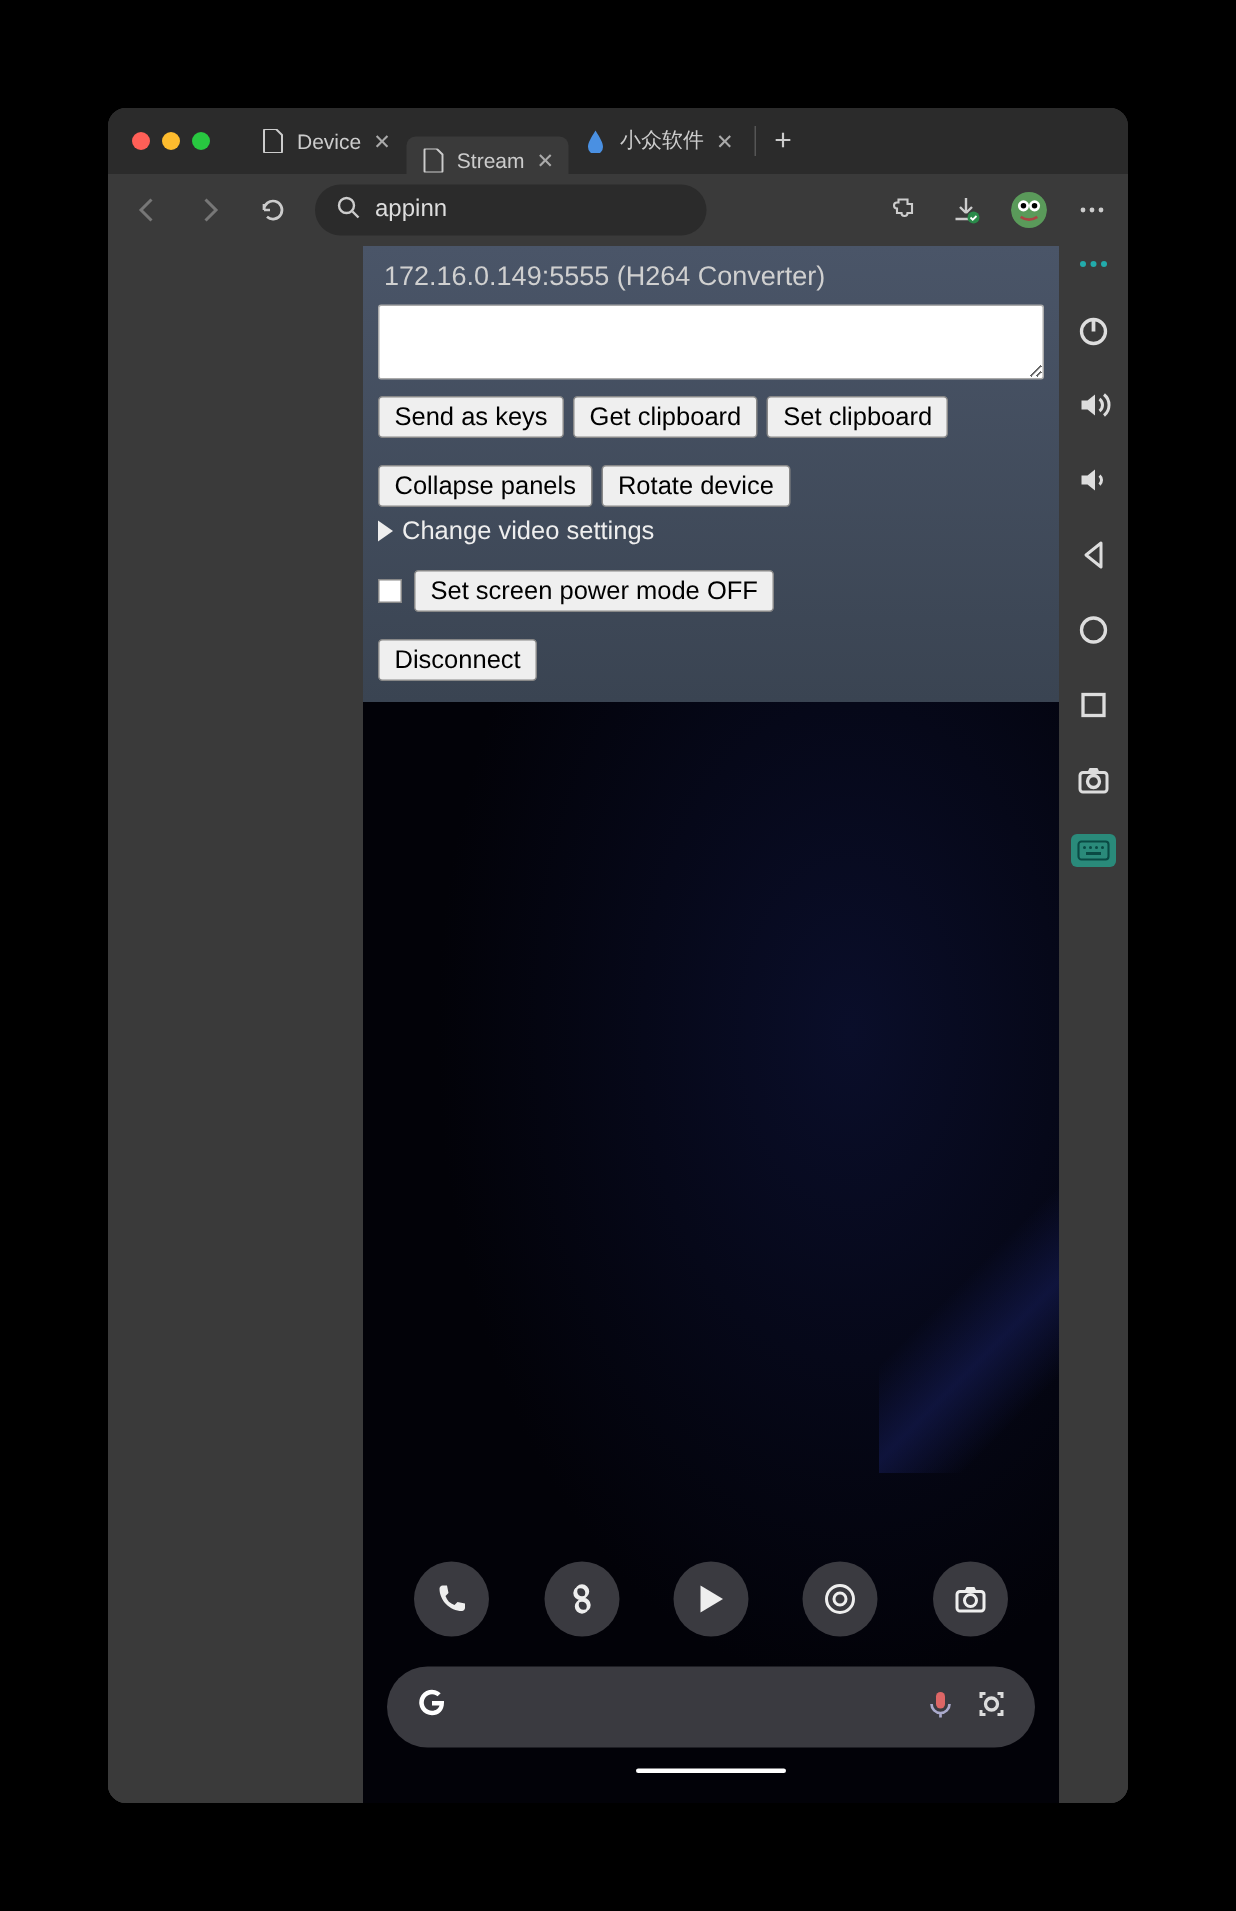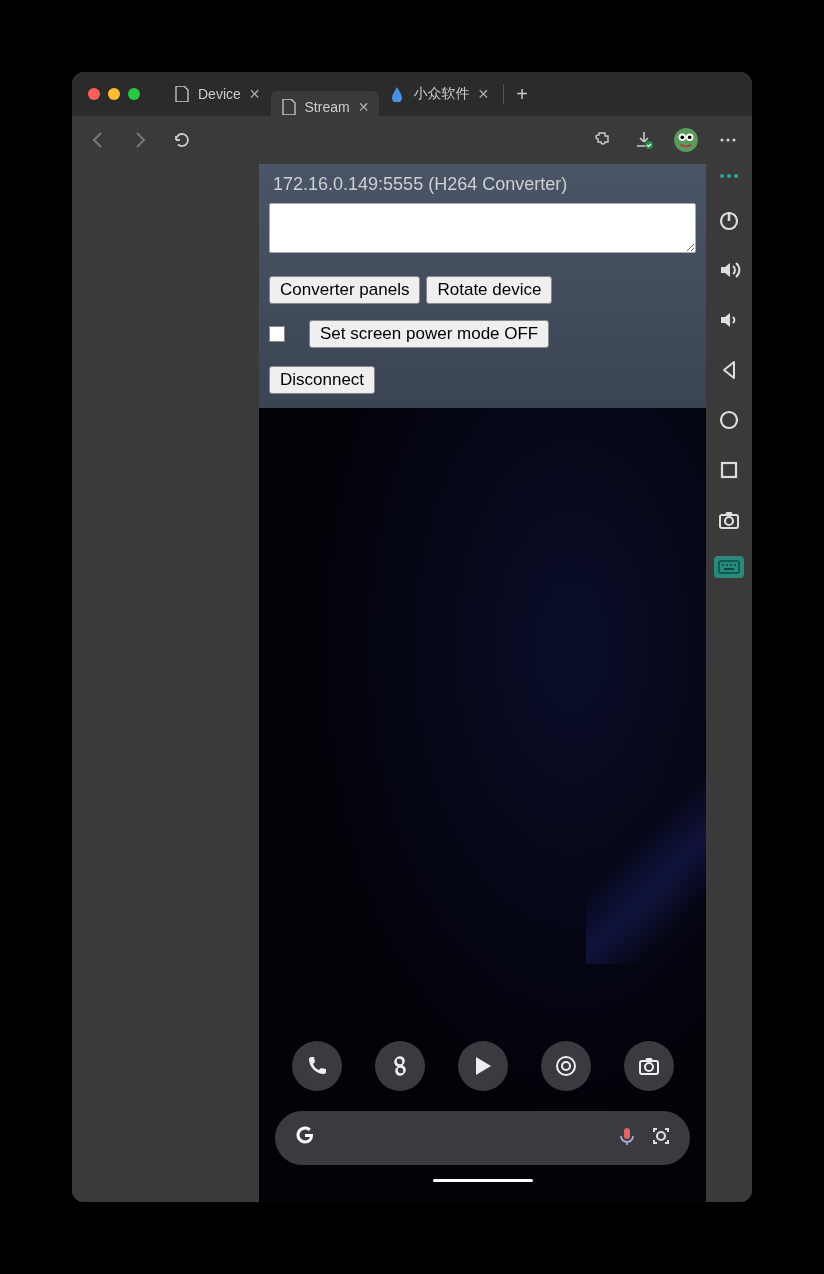--- a/index.html
+++ b/index.html
@@ -155,21 +155,20 @@
     .left-gutter {
       width: 170px;
       background: #3a3a3a;
     }
     .stream-area {
       flex: 1;
       display: flex;
       flex-direction: column;
       position: relative;
       background: #701a75;
-      margin-left: 17px;
     }
     .panel {
       background: linear-gradient(180deg, #4a5568 0%, #3a4452 100%);
       padding: 10px 10px 14px 10px;
       color: #eee;
       font-size: 17px;
     }
     .panel-title {
       font-size: 18px;
       color: #d0d0d0;
@@ -212,21 +211,21 @@
     .expand-arrow {
       width: 0;
       height: 0;
       border-top: 7px solid transparent;
       border-bottom: 7px solid transparent;
       border-left: 10px solid #eee;
     }
     .check-row {
       display: flex;
       align-items: center;
-      gap: 24px;
+      gap: 8px;
       margin-bottom: 8px;
     }
     .checkbox {
       width: 16px;
       height: 16px;
       background: #fff;
       border: 1px solid #888;
       cursor: pointer;
     }
     .phone-view {
@@ -372,20 +371,29 @@
     <div class="nav-btn">
       <svg width="18" height="18" viewBox="0 0 18 18">
           <path d="M6 2 L13 9 L6 16" fill="none" stroke="#777" stroke-width="2"></path>
         </svg>
     </div>
     <div class="nav-btn enabled">
       <svg width="18" height="18" viewBox="0 0 18 18">
           <path d="M3 9a6 6 0 1 1 2 4.5M3 9V5M3 9h4" fill="none" stroke="#ccc" stroke-width="1.8"></path>
         </svg>
     </div>
+    <div class="searchbox">
+      <span class="search-icon">
+        <svg width="16" height="16" viewBox="0 0 16 16">
+            <circle cx="7" cy="7" r="5" fill="none" stroke="#ccc" stroke-width="1.6"></circle>
+            <path d="M11 11l4 4" stroke="#ccc" stroke-width="1.6"></path>
+          </svg>
+      </span>
+      <input type="text" value="appinn" style="">
+    </div>
     <div class="toolbar-right">
       <div class="ext-icon">
         <svg width="20" height="20" viewBox="0 0 20 20">
             <path d="M7 3h6v3h3v6h-3a2 2 0 1 1-4 0H6V9a2 2 0 1 1 0-4H7z" fill="none" stroke="#ccc" stroke-width="1.4"></path>
           </svg>
       </div>
       <div class="dl-icon">
         <svg width="20" height="20" viewBox="0 0 20 20">
             <path d="M10 2v10m0 0l-4-4m4 4l4-4M3 16h14" fill="none" stroke="#ccc" stroke-width="1.6"></path>
             <circle cx="15" cy="15" r="4" fill="#2a8a4a"></circle>
@@ -413,28 +421,37 @@
   </div>
 
   <div class="content">
     <div class="left-gutter"></div>
 
     <div class="stream-area">
       <div class="panel">
         <div class="panel-title">172.16.0.149:5555 (H264 Converter)</div>
         <textarea class="textarea-input" style=""></textarea>
 
+        <div class="btn-row">
+          <button class="panel-btn">Send as keys</button>
+          <button class="panel-btn">Get clipboard</button>
+          <button class="panel-btn">Set clipboard</button>
+        </div>
 
         <div style="height:12px"></div>
 
         <div class="btn-row">
-          <button class="panel-btn">Converter panels</button>
+          <button class="panel-btn">Collapse panels</button>
           <button class="panel-btn">Rotate device</button>
         </div>
 
+        <div class="expand-row">
+          <span class="expand-arrow"></span>
+          <span>Change video settings</span>
+        </div>
 
         <div style="height:10px"></div>
 
         <div class="check-row">
           <span class="checkbox"></span>
           <button class="panel-btn">Set screen power mode OFF</button>
         </div>
 
 
         <div style="height:10px"></div>

